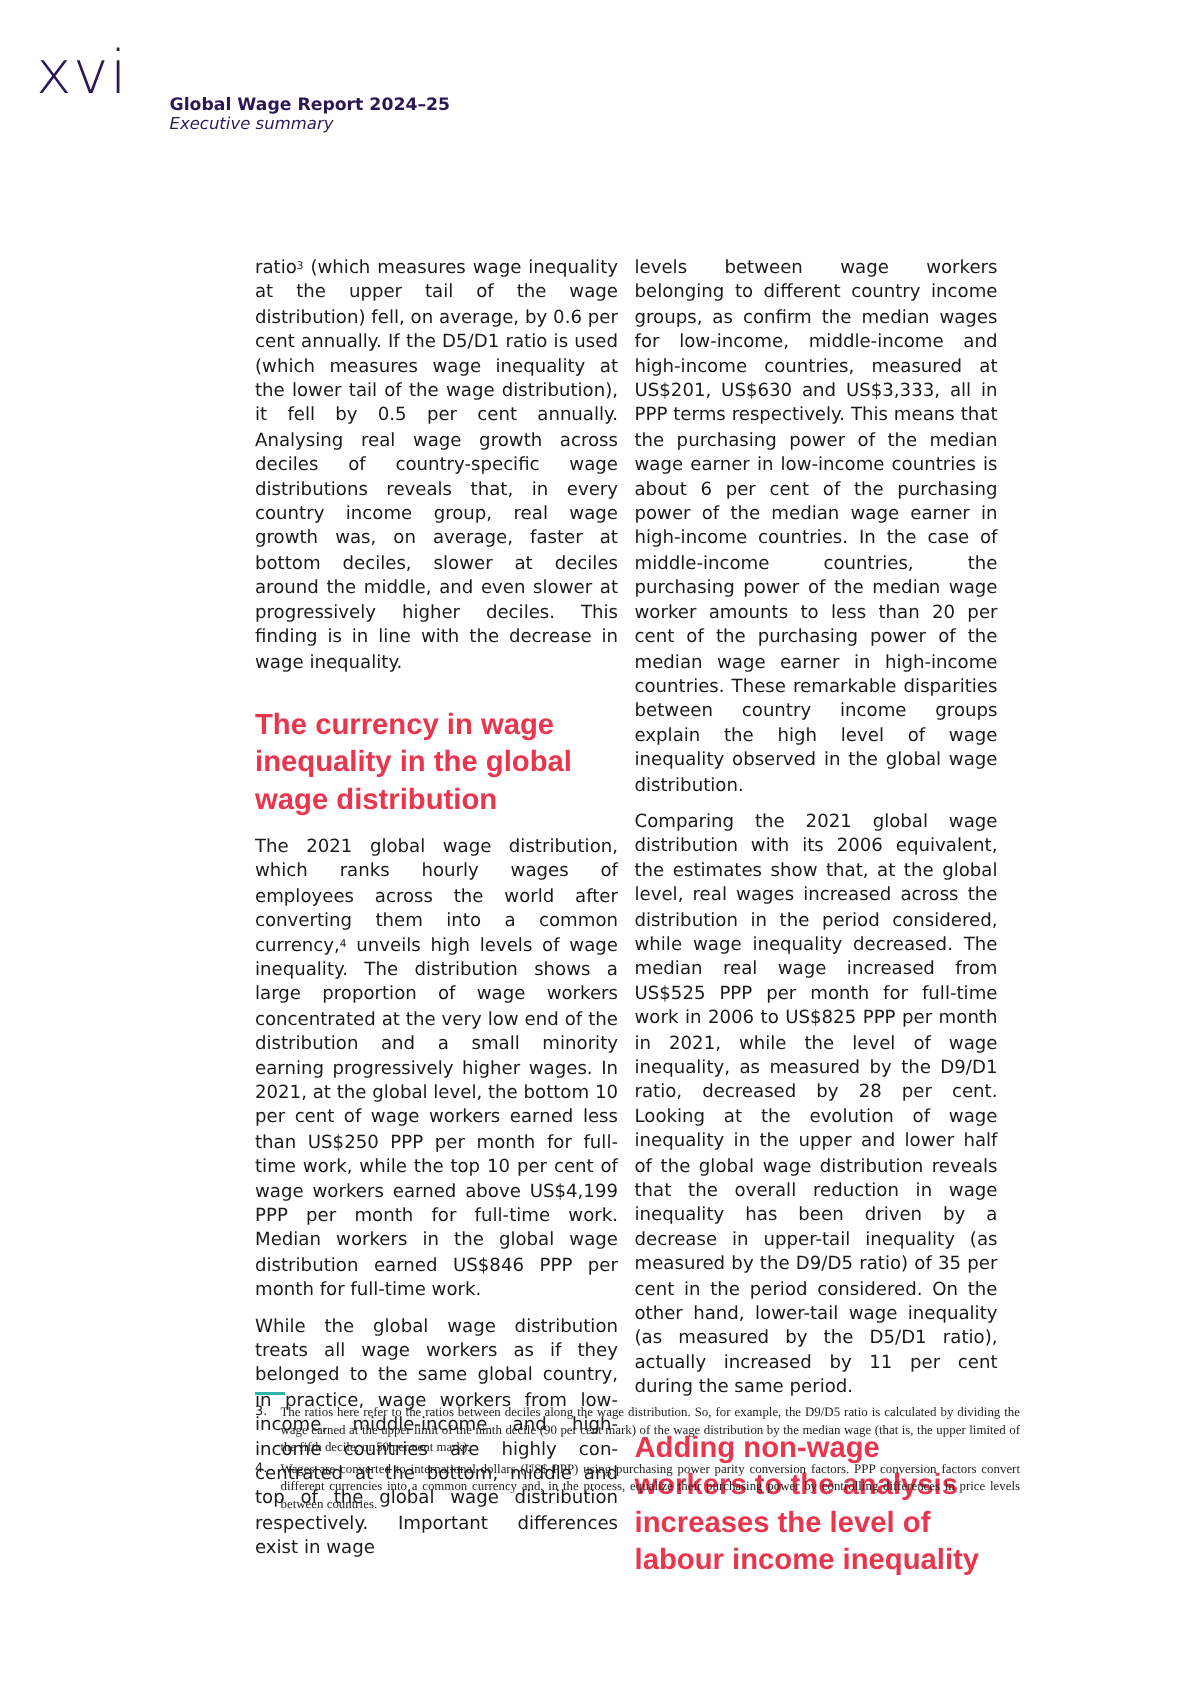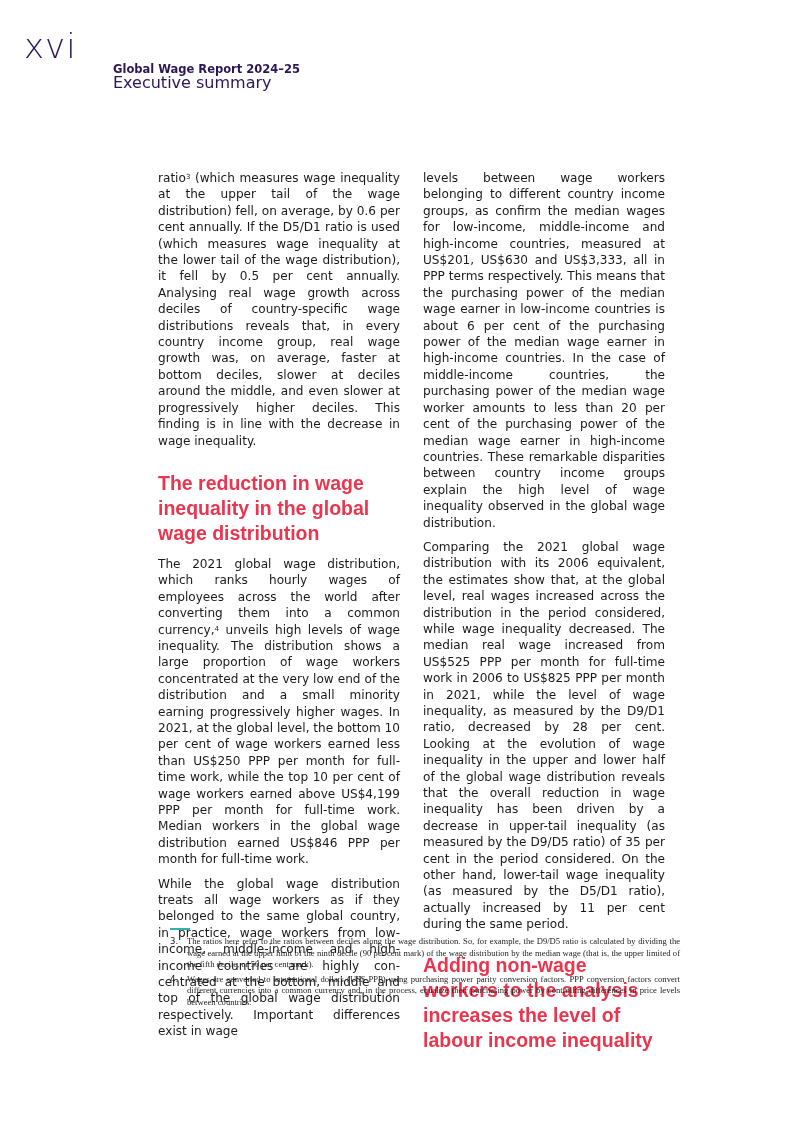--- a/index.html
+++ b/index.html
@@ -1,26 +1,26 @@
 <!DOCTYPE html>
 <html><head>
   <meta charset="utf-8">
   <style>
     html, body { margin:0; padding:0; background:#ffffff; }
     body { width:793px; height:1121px; position:relative; overflow:hidden;
            font-family: "DejaVu Sans", sans-serif; color:#1a1a1a; }
-    .page-num { position:absolute; left:24px; top:26px; font-size:34px; color:#2b1656;
+    .page-num { position:absolute; left:24px; top:26px; font-size:40px; color:#2b1656;
                 font-family:"DejaVu Sans", sans-serif; letter-spacing:1px; font-weight:300; }
     .running-head { position:absolute; left:113px; top:33px;margin-top:29px; }
     .rh-title { font-size:11.5px; font-weight:bold; color:#2b1656; line-height:14px; }
-    .rh-sub { font-size:16px; color:#2b1656; line-height:13px; }
+    .rh-sub { font-size:11px; color:#2b1656; line-height:13px;font-style:italic; }
 
     .col { position:absolute; top:170px; width:242px; font-size:12.1px; line-height:16.4px;
            text-align:justify; hyphens:manual; }
-    .col-left { left:158px; }
+    .col-left { left:170px; }
     .col-right { left:423px; }
     .col p { margin:0 0 8px 0; }
     .col b { font-weight:normal; }
     sup { font-size:7px; vertical-align:top; position:relative; top:-1px; }
     h2 { color:#e8364f; font-family:"Liberation Sans", sans-serif; font-weight:bold;
          font-size:19.5px; line-height:25px; margin:0; text-align:left; }
     .h-left { margin:22px 0 10px 0; }
     .h-right { margin:20px 0 0 0; }
 
     .fn-rule { position:absolute; left:170px; top:928px; width:20px; height:1.5px; background:#2bb5a8; }
@@ -34,21 +34,21 @@
 <body>
 
 <div class="page-num">xvi</div>
 <div class="running-head">
   <div class="rh-title">Global Wage Report 2024–25</div>
   <div class="rh-sub">Executive summary</div>
 </div>
 
 <div class="col col-left">
   <p><span>ratio</span><sup>3</sup><span> (which measures wage inequality at the upper tail of the wage distribution) fell, on average, by 0.6 per cent annually. If the D5/D1 ratio is used (which measures wage in­equality at the lower tail of the wage distribu­tion), it fell by 0.5 per cent annually. Analysing real wage growth across deciles of country-specific wage distributions reveals that, in every country income group, real wage growth was, on average, faster at bottom deciles, slower at deciles around the middle, and even slower at progressively higher de­ciles. This finding is in line with the decrease in wage inequality.</span></p>
-  <h2 class="h-left">The reduction in wage inequality in the global wage distribution</h2>
+  <h2 class="h-left">The currency in wage inequality in the global wage distribution</h2>
   <p><b>The 2021 global wage distribution, which ranks hourly wages of employees across the world after converting them into a common currency,</b><sup>4</sup><b> unveils high levels of wage inequality.</b><span> The distribution shows a large proportion of wage workers concentrat­ed at the very low end of the distribution and a small minority earning progressively higher wages. In 2021, at the global level, the bottom 10 per cent of wage workers earned less than US$250 PPP per month for full-time work, while the top 10 per cent of wage workers earned above US$4,199 PPP per month for full-time work. Median workers in the glob­al wage distribution earned US$846 PPP per month for full-time work.</span></p>
   <p><b>While the global wage distribution treats all wage workers as if they belonged to the same global country, in practice, wage workers from low-income, middle-income and high-income countries are highly con­centrated at the bottom, middle and top of the global wage distribution respec­tively.</b><span> Important differences exist in wage</span></p>
 </div>
 
 <div class="col col-right">
   <p>levels between wage workers belonging to different country income groups, as confirm the median wages for low-income, middle-income and high-income countries, measured at US$201, US$630 and US$3,333, all in PPP terms respectively. This means that the pur­chasing power of the median wage earner in low-income countries is about 6 per cent of the purchasing power of the median wage earner in high-income countries. In the case of middle-income countries, the purchasing power of the median wage worker amounts to less than 20 per cent of the purchasing power of the median wage earner in high-income countries. These remarkable disparities be­tween country income groups explain the high level of wage inequality observed in the global wage distribution.</p>
   <p><b>Comparing the 2021 global wage distribu­tion with its 2006 equivalent, the estimates show that, at the global level, real wages increased across the distribution in the period considered, while wage inequality decreased.</b><span> The median real wage increased from US$525 PPP per month for full-time work in 2006 to US$825 PPP per month in 2021, while the level of wage inequality, as measured by the D9/D1 ratio, decreased by 28 per cent. Looking at the evolution of wage inequality in the upper and lower half of the global wage distribution reveals that the over­all reduction in wage inequality has been driv­en by a decrease in upper-tail inequality (as measured by the D9/D5 ratio) of 35 per cent in the period considered. On the other hand, lower-tail wage inequality (as measured by the D5/D1 ratio), actually increased by 11 per cent during the same period.</span></p>
   <h2 class="h-right">Adding non-wage workers to the analysis increases the level of labour income inequality</h2>
 </div>
 

